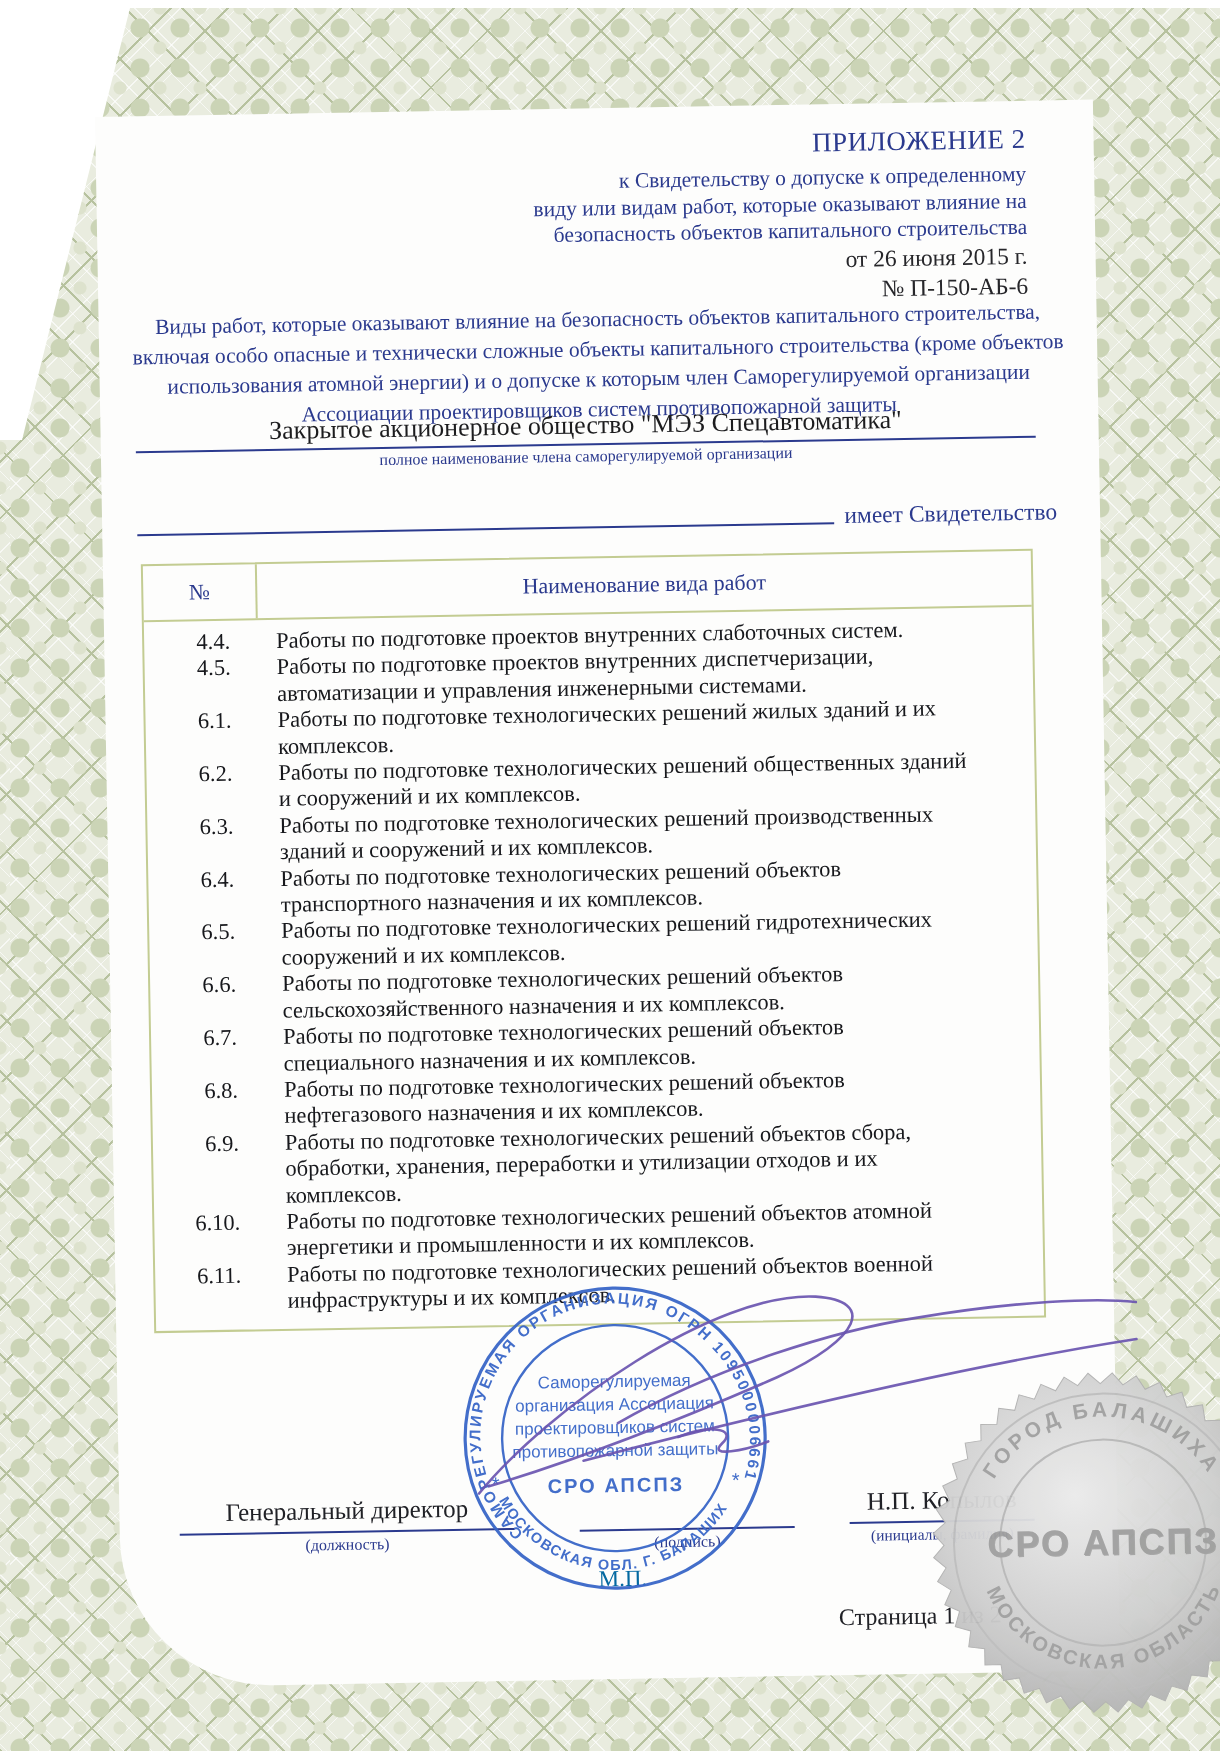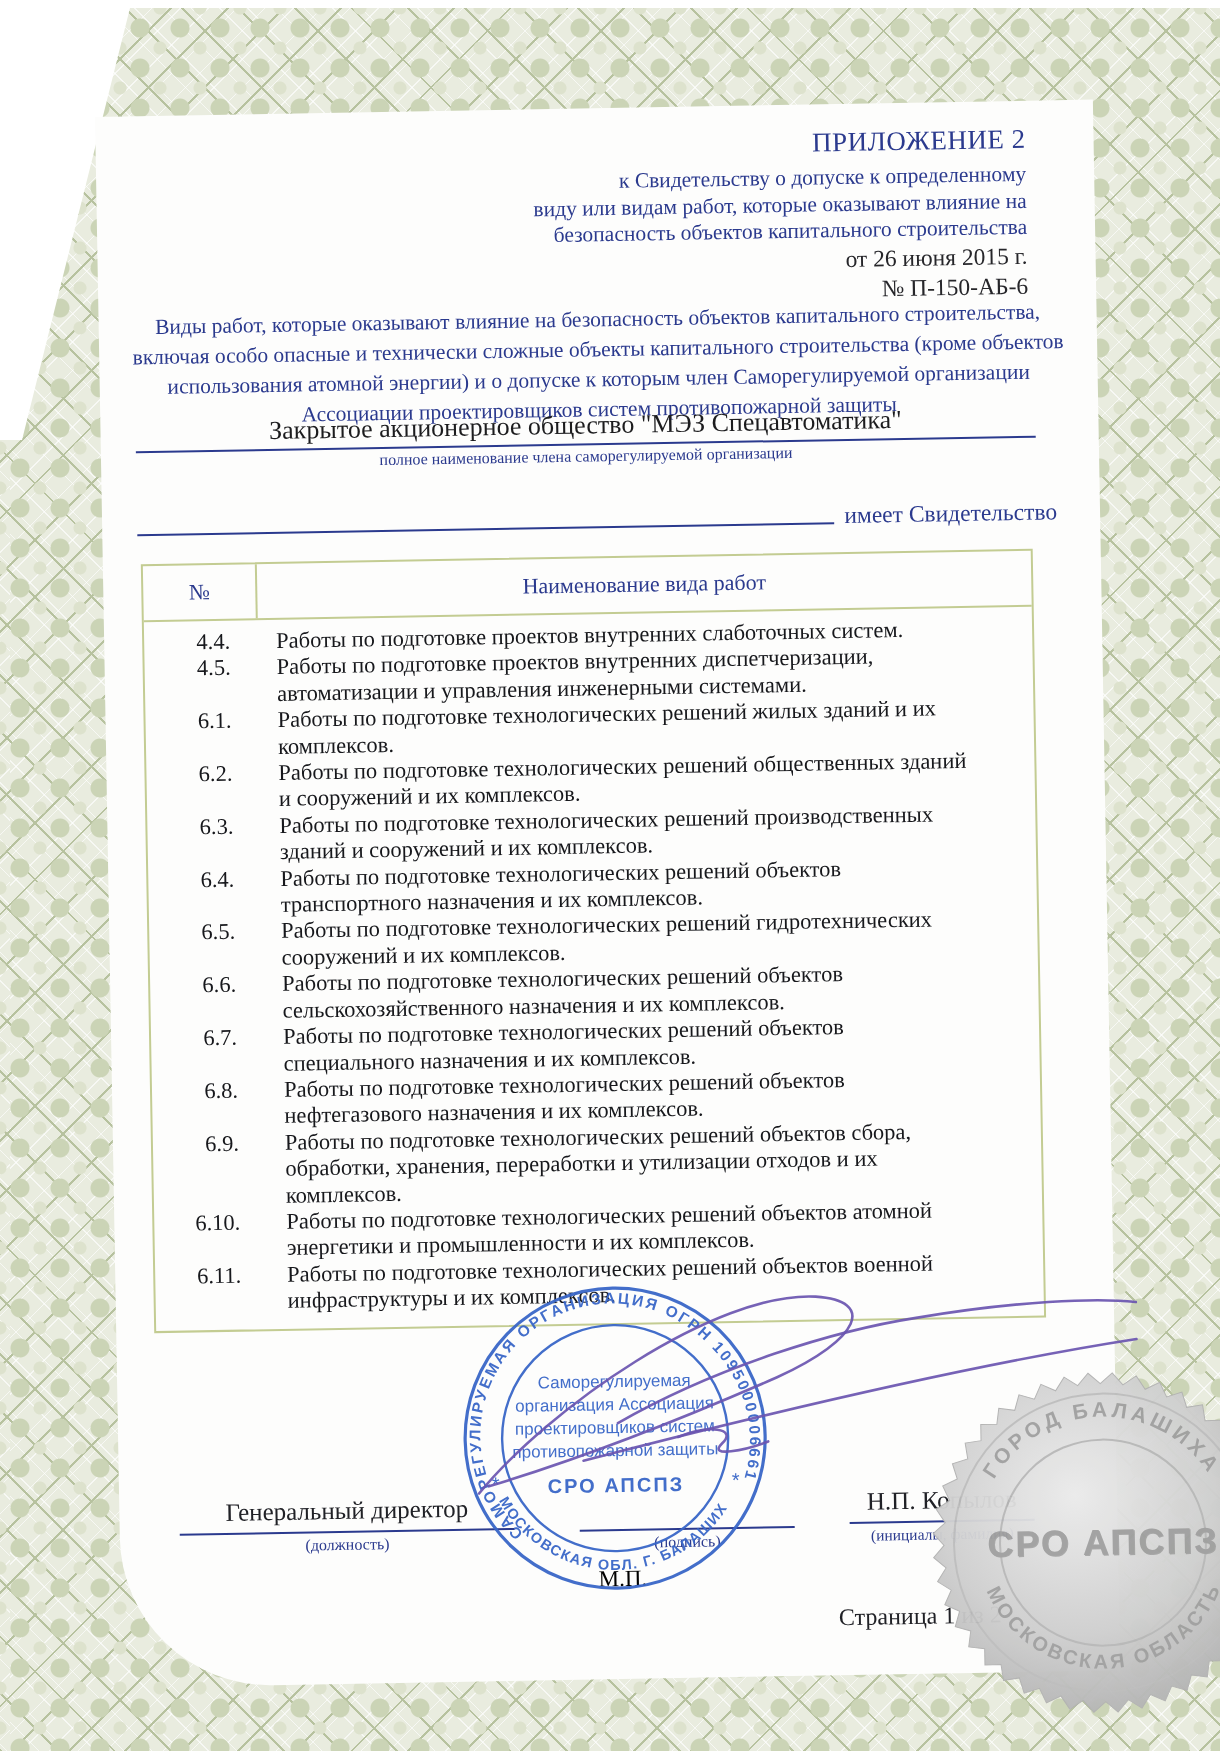--- a/index.html
+++ b/index.html
@@ -62,21 +62,21 @@
 
   .sigblock{position:absolute;text-align:center;}
   .sig-name{font-size:25px;color:#202126;padding-bottom:6px;border-bottom:2px solid #2b3a8e;white-space:nowrap;}
   .sig-cap{font-size:16px;color:#2b3a8e;padding-top:3px;}
   .sig-left{left:60px;top:1384px;width:335px;}
   .sig-mid{left:460px;top:1421px;width:215px;}
   .sig-mid .mid-line{border-top:2px solid #2b3a8e;}
   .sig-right{left:730px;top:1384px;width:185px;}
   .sig-right .sig-cap{font-size:15.5px;}
 
-  .mp-mark{position:absolute;left:478px;top:1458px;font-size:23px;color:#000000;}
+  .mp-mark{position:absolute;left:478px;top:1458px;font-size:23px;color:#0369a1;}
   .pagefoot{position:absolute;left:694px;top:1500px;width:210px;text-align:center;font-size:24px;color:#202126;white-space:nowrap;}
 
   .decor{position:absolute;left:0;top:0;pointer-events:none;overflow:visible;}
   .stampring{fill:none;stroke:#3a67c8;}
   .stamptxt{font-family:"Liberation Sans", sans-serif;fill:#3a67c8;}
   .sigpath{fill:none;stroke:#6a55b0;stroke-width:2.6;stroke-linecap:round;opacity:.92;}
   .sealtxt{font-family:"Liberation Sans", sans-serif;fill:#a0a0a0;font-weight:bold;}
 </style>
 </head>
 <body>

